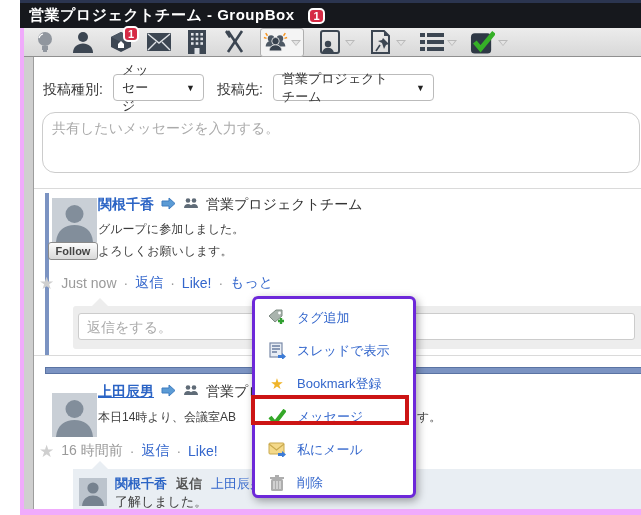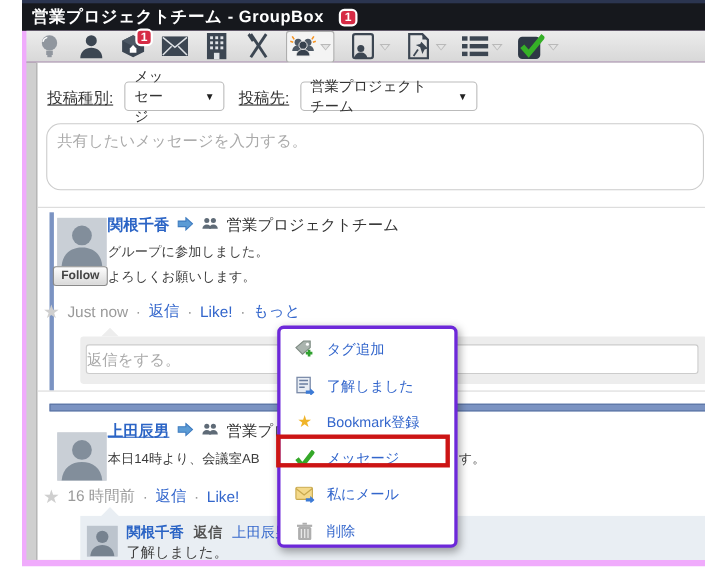--- a/index.html
+++ b/index.html
@@ -27,21 +27,21 @@
     border-top:6px solid #b9b9b9; margin-left:3px; position:relative; top:1px; }
   .caret::after{ content:""; position:absolute; left:-3px; top:-5px; width:0; height:0;
     border-left:3px solid transparent; border-right:3px solid transparent; border-top:4px solid #e4e4e4; }
   .tb-badge { position:absolute; top:-4px; right:-6px; }
 
   
   .page { position:absolute; left:4px; top:57px; width:634px; height:452px; background:#cfcfcf; }
   .panel { position:absolute; left:9px; top:0; width:620px; height:452px; background:#fff;
     border-left:1px solid #9d9d9d; border-right:1px solid #9d9d9d; overflow:hidden; }
 
-  .form-label { position:absolute; font-size:14px; color:#333;text-decoration:underline; }
+  .form-label { position:absolute; font-size:14px; color:#333; }
   .selectbox { position:absolute; height:27px; background:#fff; border:1px solid #bbb; border-radius:4px;
     display:flex; align-items:center; justify-content:space-between; padding:0 8px; font-size:13px; color:#333; cursor:pointer;gap:20px; }
   .selectbox .sel-caret { font-size:9px; color:#222; margin-left:8px; }
 
   .compose-area { position:absolute; left:8px; top:55px; width:598px; height:61px;
     border:1px solid #ccc; border-radius:13px; padding:7px 9px; font-size:14px; color:#333; resize:none;
     font-family:"Liberation Sans","DejaVu Sans",sans-serif; }
   .compose-area::placeholder, .reply-input::placeholder { color:#aaa; opacity:1; }
 
   .divider { position:absolute; left:0; width:620px; border-top:1px solid #dadada; }
@@ -64,21 +64,21 @@
   .meta-row { position:absolute; left:5px; display:flex; align-items:center; gap:7px; font-size:14px; }
   .star { color:#cfcfcf; font-size:17px; line-height:1; cursor:pointer; }
   .meta-time { color:#9a9a9a; }
   .meta-sep { color:#9a9a9a; }
   .meta-link { color:#3366cc; text-decoration:none; cursor:pointer; }
 
   .callout { position:absolute; width:0; height:0; border-left:8px solid transparent;
     border-right:8px solid transparent; }
   .reply-box { position:absolute; left:39px; top:249px; width:570px; height:43px; background:#ededed; border-radius:3px; }
   .reply-input { position:absolute; left:5px; top:7px; width:557px; height:27px; background:#fff;
-    border:1px solid #ccc; border-radius:3px; padding:0 0; font-size:14px; color:#333;
+    border:1px solid #ccc; border-radius:3px; padding:0 8px; font-size:14px; color:#333;
     font-family:"Liberation Sans","DejaVu Sans",sans-serif; }
 
   .comment-box { position:absolute; left:39px; top:412px; width:570px; height:41px; background:#e9eef3; }
   .comment-avatar { position:absolute; left:6px; top:9px; width:28px; height:28px; background:#bcc4cd; overflow:hidden; cursor:pointer; }
   .comment-header { position:absolute; left:42px; top:6px; display:flex; gap:9px; font-size:13px; }
   .comment-action { color:#555; font-weight:bold; }
   .comment-body { position:absolute; left:42px; top:24px; font-size:13px; color:#3c3c3c; }
 
   
   .ctx-menu { position:absolute; left:232px; top:296px; width:164px; height:202px; background:#fff;
@@ -353,21 +353,21 @@
       <span class="ctx-label">タグ追加</span>
     </div>
     <div class="ctx-item">
       <span class="ctx-icon">
         <svg width="17" height="17" viewBox="0 0 17 17">
             <rect x="1" y="1" width="12" height="14" fill="#e8edf4" stroke="#7a8aa8" stroke-width="1.2"></rect>
             <path d="M3 4h8M3 7h8M3 10h5" stroke="#6a7ea0" stroke-width="1.4"></path>
             <path d="M9 13h4v-2l4 3.5-4 3.5v-2H9z" fill="#3d7bd6"></path>
           </svg>
         </span>
-      <span class="ctx-label">了解しました</span>
+      <span class="ctx-label">スレッドで表示</span>
     </div>
     <div class="ctx-item">
       <span class="ctx-icon gold">★</span>
       <span class="ctx-label">Bookmark登録</span>
     </div>
     <div class="ctx-item">
       <span class="ctx-icon">
         <svg width="18" height="15" viewBox="0 0 18 15">
             <path d="M2 8l5 6L17 1" stroke="#35a829" stroke-width="4" fill="none"></path>
           </svg>

